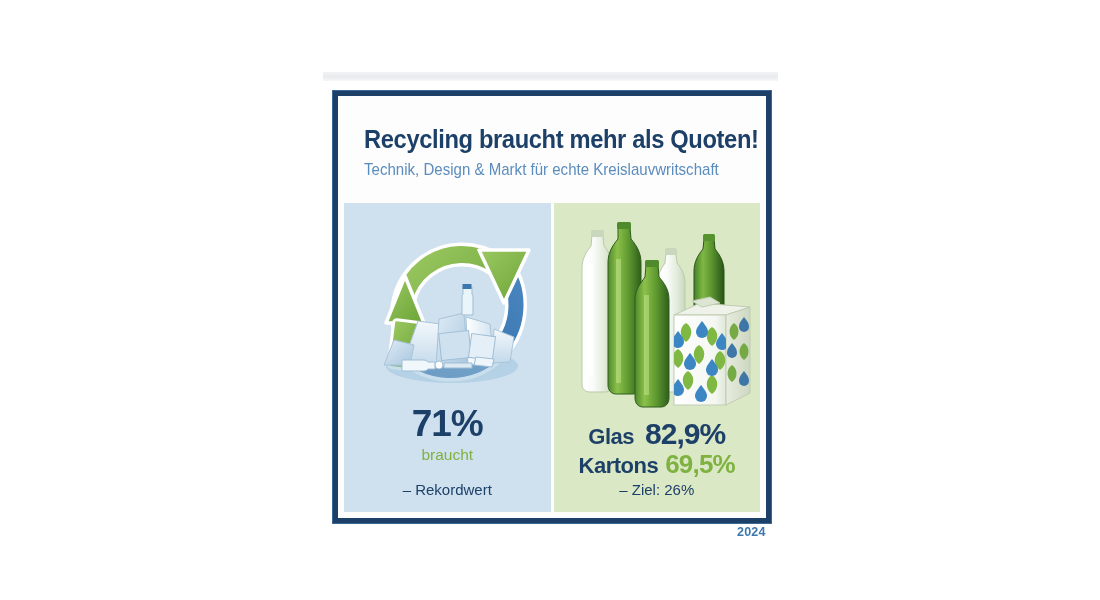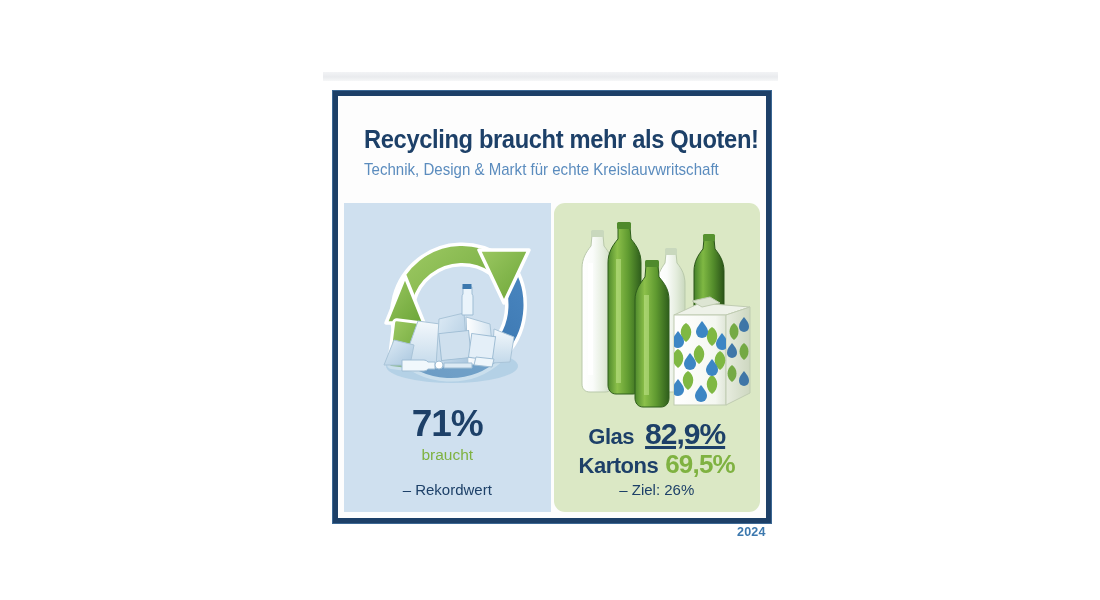--- a/index.html
+++ b/index.html
@@ -85,21 +85,21 @@
     display: flex;
     gap: 3px;
   }
   .panel {
     position: relative;
     flex: 1 1 50%;
     overflow: hidden;
     padding-left: 44px;
   }
   .panel-left  { background: #cfe0ef; }
-  .panel-right { background: #dbe8c5; border-radius: 11px; }
+  .panel-right { background: #dbe8c5; }
 
   .art {
     position: absolute;
     left: 0;
     right: 0;
     top: 0;
     height: 212px;
   }
   .stats {
     position: absolute;
@@ -142,21 +142,20 @@
     font-size: 22px;
     font-weight: bold;
     color: #1d4068;
     letter-spacing: -0.5px;
   }
   .stat-value-navy {
     font-size: 30px;
     font-weight: bold;
     color: #1d4068;
     letter-spacing: -1px;
-    text-decoration: underline;
   }
   .stat-value-green {
     font-size: 26px;
     font-weight: bold;
     color: #7fb241;
     letter-spacing: -0.8px;
   }
   .row-2 { margin-top: 2px; gap: 7px; align-items: flex-end; }
   .goal {
     margin-top: 4px;

